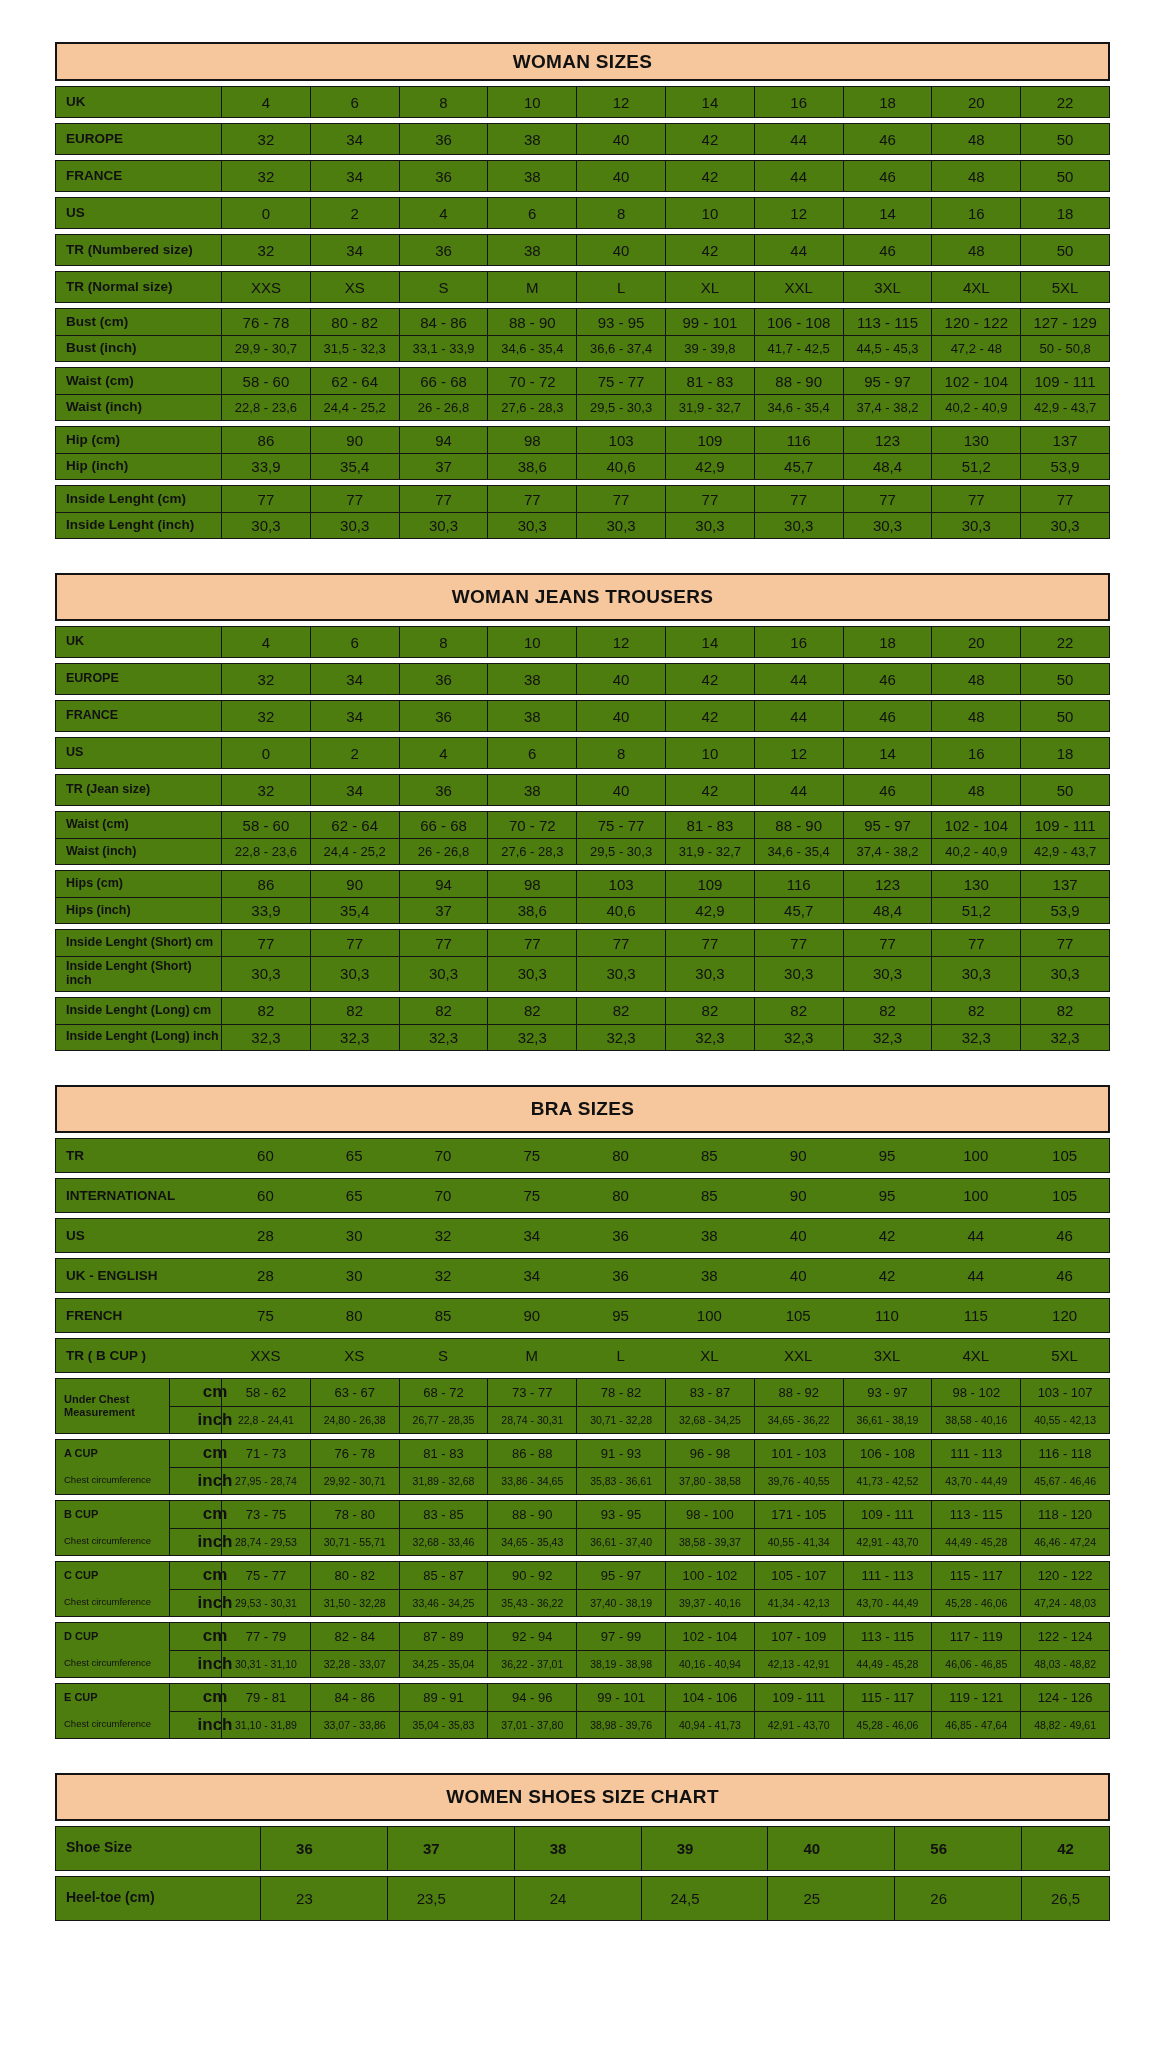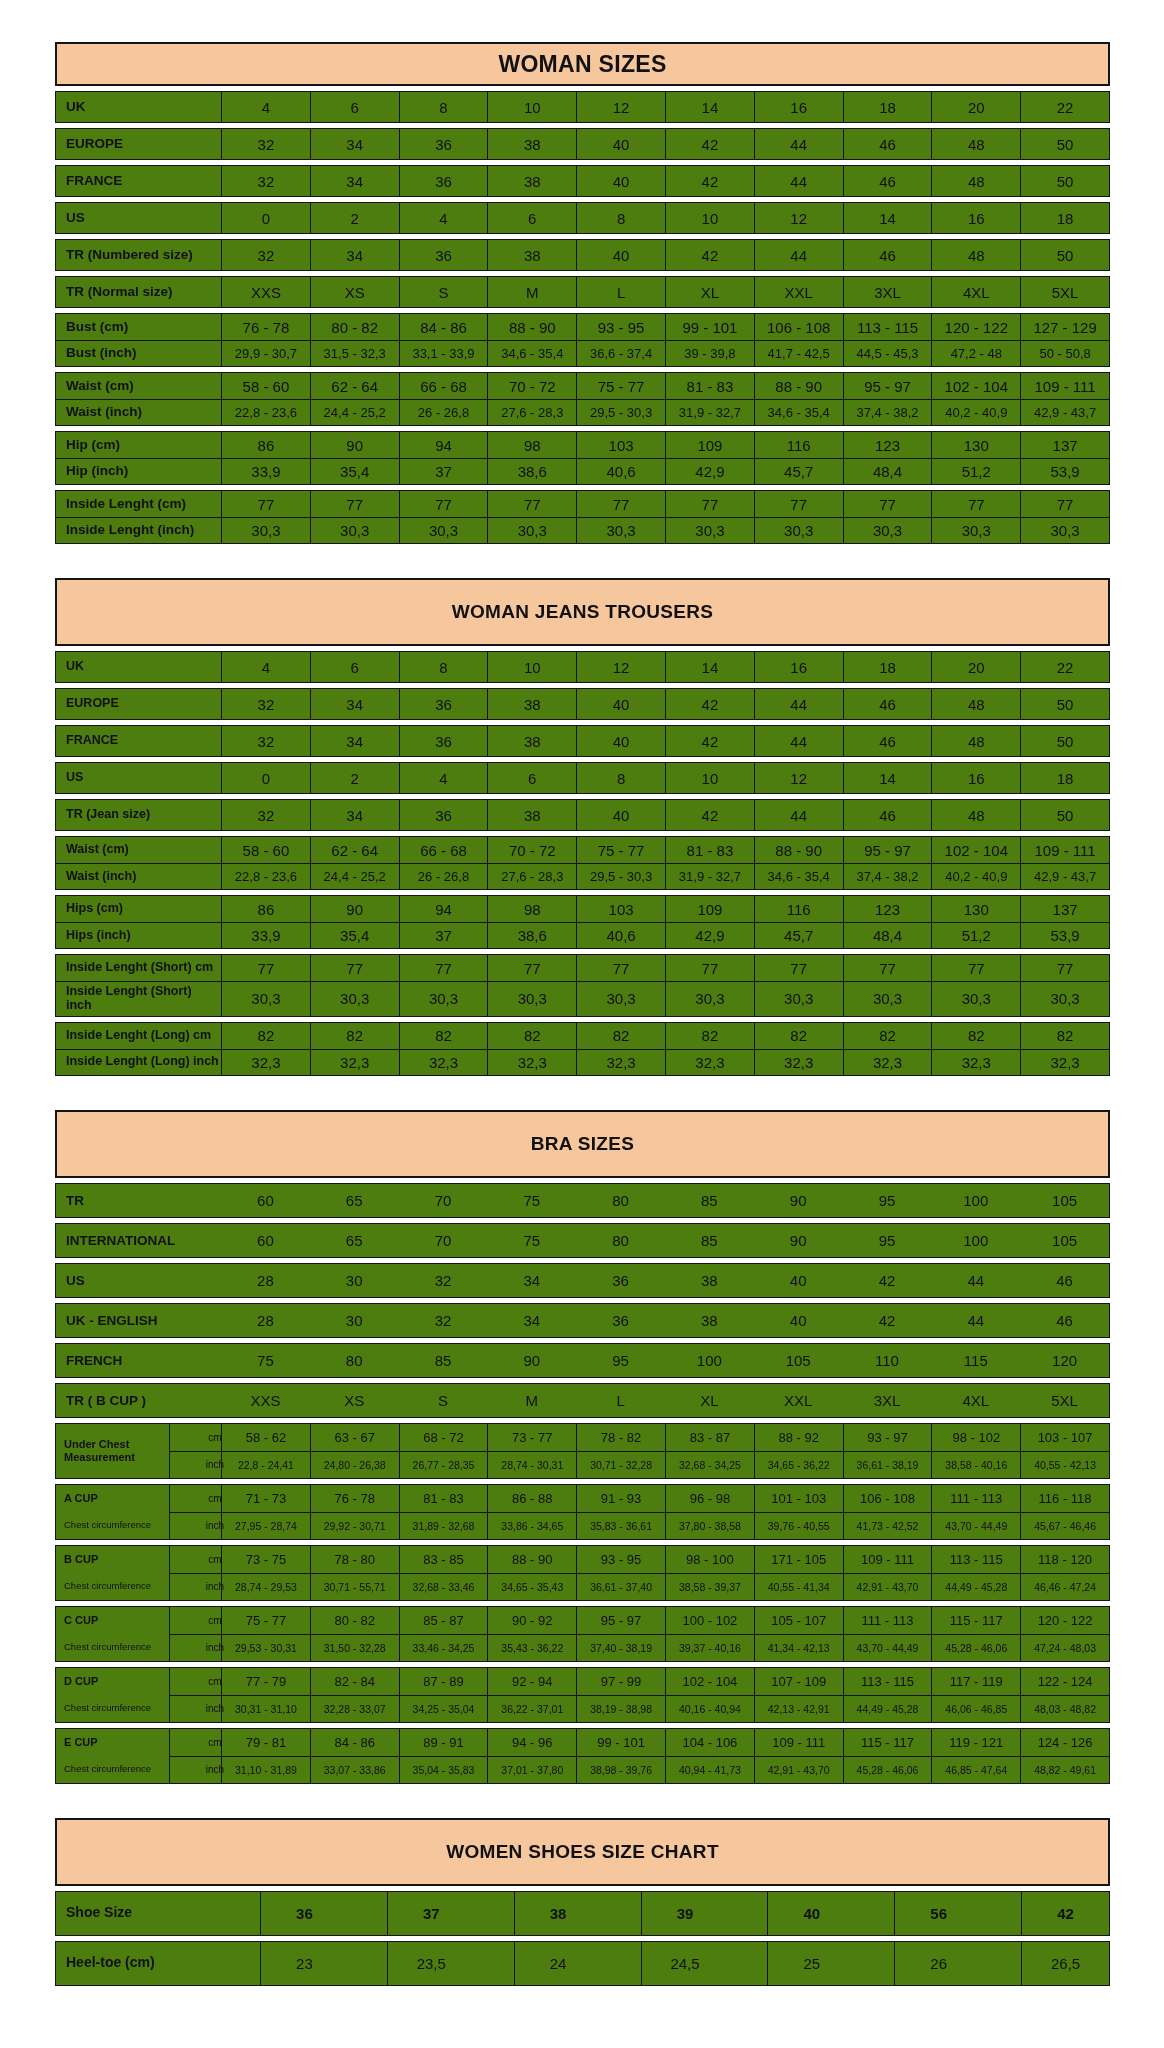--- a/index.html
+++ b/index.html
@@ -13,23 +13,23 @@
   }
   .size-table { margin-bottom: 34px; }
 
   
   .thead {
     background: #f6c79d;
     border: 2px solid #141414;
     text-align: center;
     padding: 7px 0 6px;
   }
-  .thead .t { font-size: 23px; font-weight: bold; letter-spacing: .3px; }
+  .thead .t { font-size: 19px; font-weight: bold; letter-spacing: .3px; }
   .thead .st { font-size: 12px; font-weight: bold; margin-top: 1px; }
-  .thead.slim { padding: 21px 0; }
+  .thead.slim { padding: 11px 0; }
   .thead.slim .t { font-size: 19px; }
 
   
   .grp { border: 1.5px solid #141414; margin-top: 5px; background: #4d7c0f; }
 
   
   .grow { display: grid; align-items: stretch; }
   .grow + .grow { border-top: 1px solid #141414; }
   .t1 .grow, .t2 .grow { grid-template-columns: 165px repeat(10, 1fr); min-height: 30px; }
   .t1 .pair .grow, .t2 .pair .grow { min-height: 26px; }
@@ -62,21 +62,21 @@
     display: flex; flex-direction: column; justify-content: center;
     padding: 3px 4px 3px 8px; line-height: 1.15;
   }
   .mmain { font-weight: bold; font-size: 11px; }
   .msub { font-weight: normal; font-size: 9.5px; margin-top: 16px; }
   .mcell {
     border-left: 1px solid #141414;
     display: flex; align-items: center; justify-content: center;
     min-height: 27px; font-size: 13px; padding: 2px 1px; text-align: center;
   }
-  .mcell.unit { font-weight: normal; font-size: 10px; padding-left: 40px; }
+  .mcell.unit { font-weight: bold; font-size: 17px; padding-left: 40px; }
   .mcell.top { border-top: 1px solid #141414; }
   .mcell.sm { font-size: 10.5px; }
 </style>
 </head>
 <body>
 
 <div class="page">
 
   <section class="size-table">
     <header class="thead">

